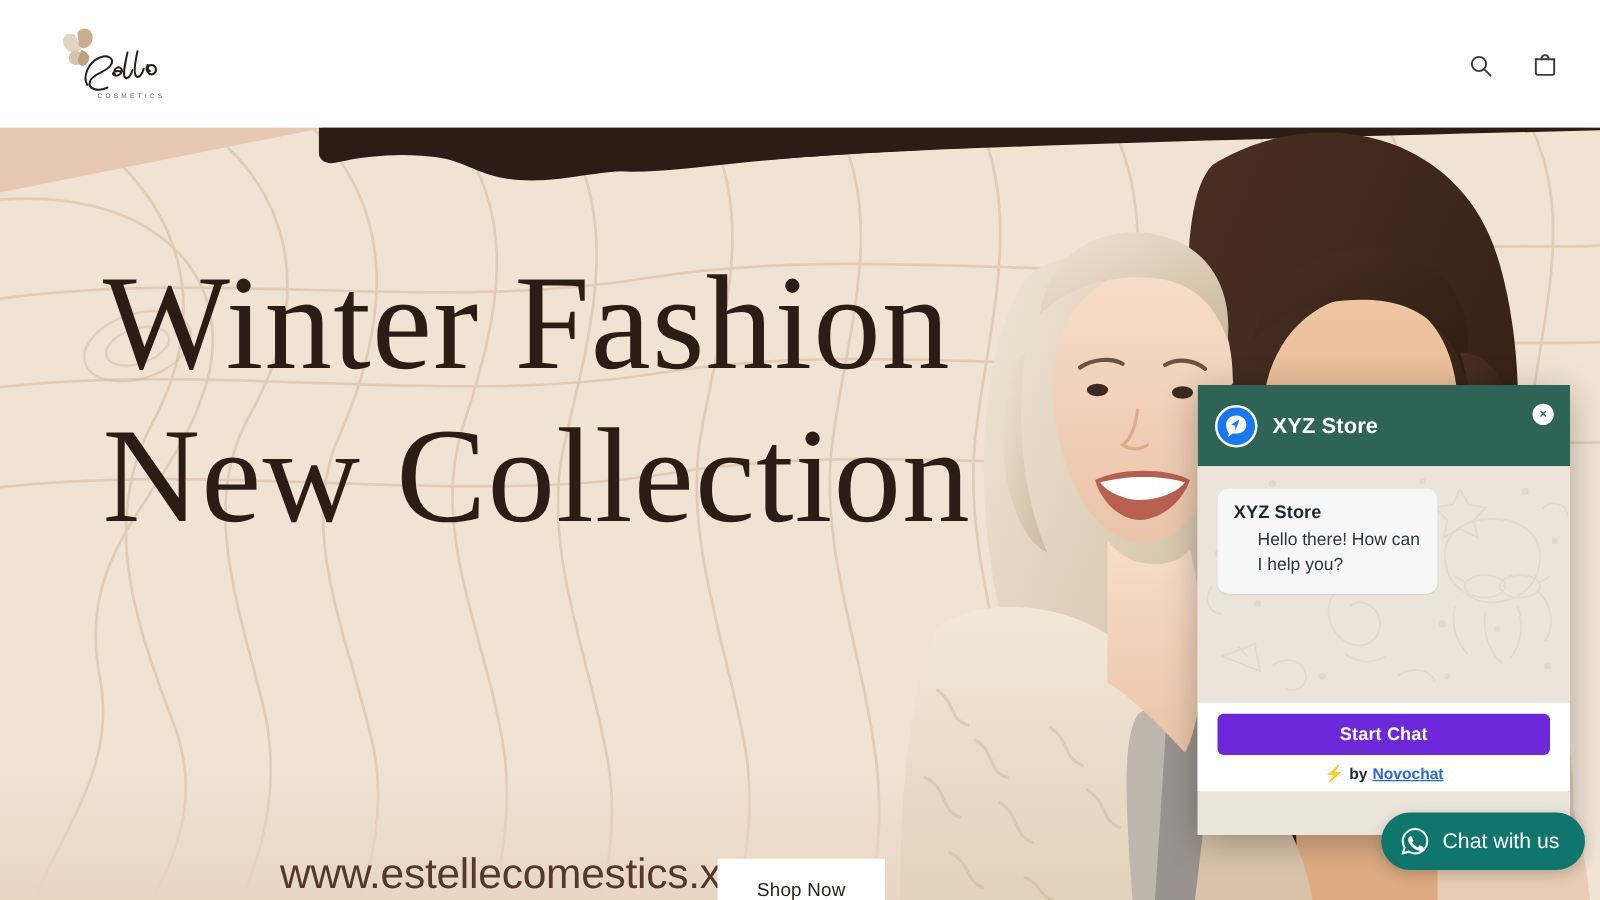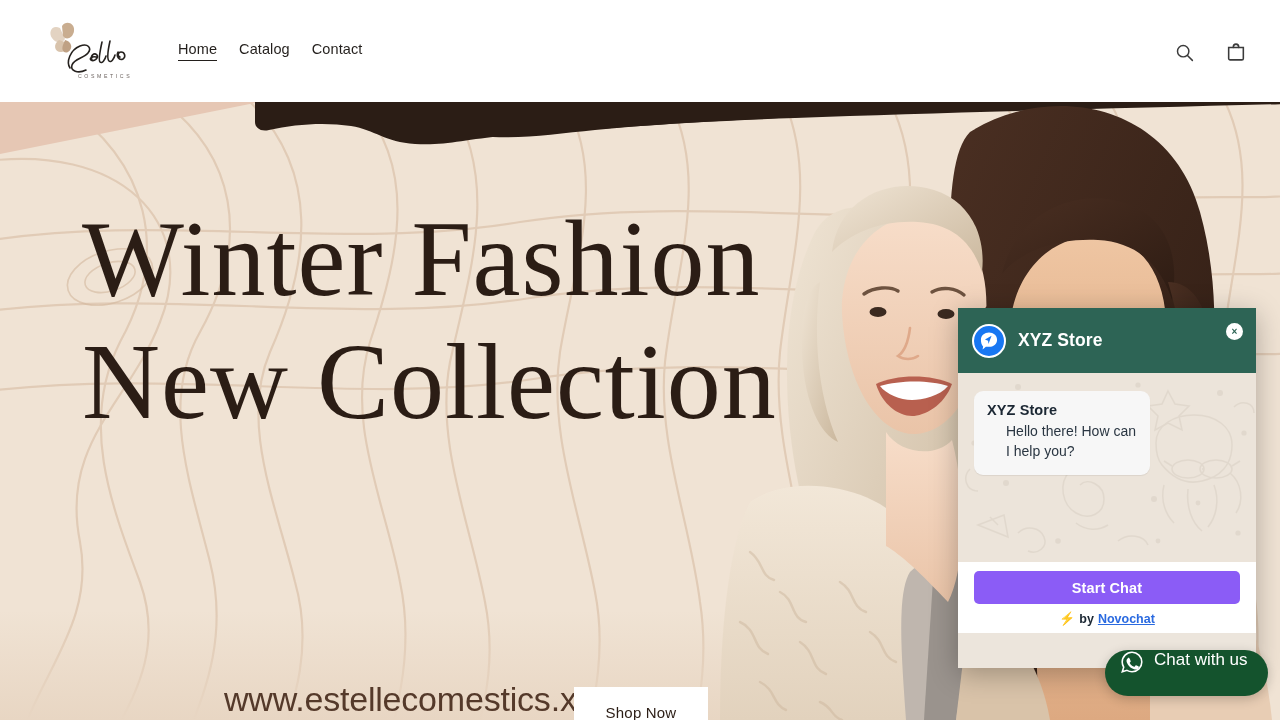--- a/index.html
+++ b/index.html
@@ -131,37 +131,37 @@
   }
   .msg-text {
     font-size:14px; color:#2a3642; line-height:1.45;margin-left:19px;
   }
   .chat-footer {
     height:71px; background:#fff;
     display:flex; flex-direction:column; align-items:center;
     padding-top:9px;
   }
   .start-chat-btn {
-    width:266px; height:33px; background:#8b5cf6; border:none;
+    width:266px; height:33px; background:#6d28d9; border:none;
     border-radius:5px; color:#fff; font-size:14.5px; font-weight:bold;
     cursor:pointer; letter-spacing:.1px;
   }
   .powered {
     margin-top:7px; display:flex; align-items:center; gap:4px;
     font-size:12.5px; color:#1b2733; font-weight:bold;
   }
   .powered a { color:#2a6ae0; font-weight:bold; }
   .bolt { color:#fcc21b; font-size:13px; }
 
   
   .chat-with-us {
     position:absolute; left:1105px; top:650px;
     height:46px; padding:0 20px 0 15px;
-    background:#14532d; border:none; border-radius:23px;
-    display:flex; gap:10px;
+    background:#0f766e; border:none; border-radius:23px;
+    display:flex; align-items:center; gap:10px;
     color:#fff; font-size:17px; cursor:pointer;
     box-shadow:0 3px 12px rgba(0,0,0,.2); z-index:70;
   }
 </style>
 </head>
 <body>
 
 <div class="page">
 
   <header class="header">
@@ -178,25 +178,20 @@
           <path d="M30 50 C26 44 30 32 40 28 C48 25 52 30 48 35 C44 40 34 41 32 47 C30 53 38 56 46 52"></path>
           <path d="M52 42 C50 38 54 34 57 37 C59 40 54 44 51 42 C49 41 52 38 56 39"></path>
           <path d="M62 24 C60 33 58 42 60 44 C62 46 65 42 66 38"></path>
           <path d="M70 23 C68 32 67 41 69 43 C71 45 74 41 75 37"></path>
           <path d="M78 34 C76 38 79 43 83 41 C86 39 85 34 81 34 C78 34 77 38 80 39"></path>
         </g>
         <text x="38" y="60" font-family="Liberation Sans, sans-serif" font-size="5.2" letter-spacing="2.6" fill="#6d6460">COSMETICS</text>
       </svg>
     </div>
 
-    <nav class="nav">
-      <a class="nav-link active">Home</a>
-      <a class="nav-link">Catalog</a>
-      <a class="nav-link">Contact</a>
-    </nav>
 
     <div class="header-icons">
       <button class="icon-btn">
         <svg width="21" height="21" viewBox="0 0 24 24" fill="none" stroke="#3b3b3b" stroke-width="1.7">
           <circle cx="10.5" cy="10.5" r="6.5"></circle>
             <path d="M15.4 15.4 L21 21" stroke-linecap="round"></path>
         </svg>
       </button>
       <button class="icon-btn">
         <svg width="22" height="22" viewBox="0 0 24 24" fill="none" stroke="#3b3b3b" stroke-width="1.7">

